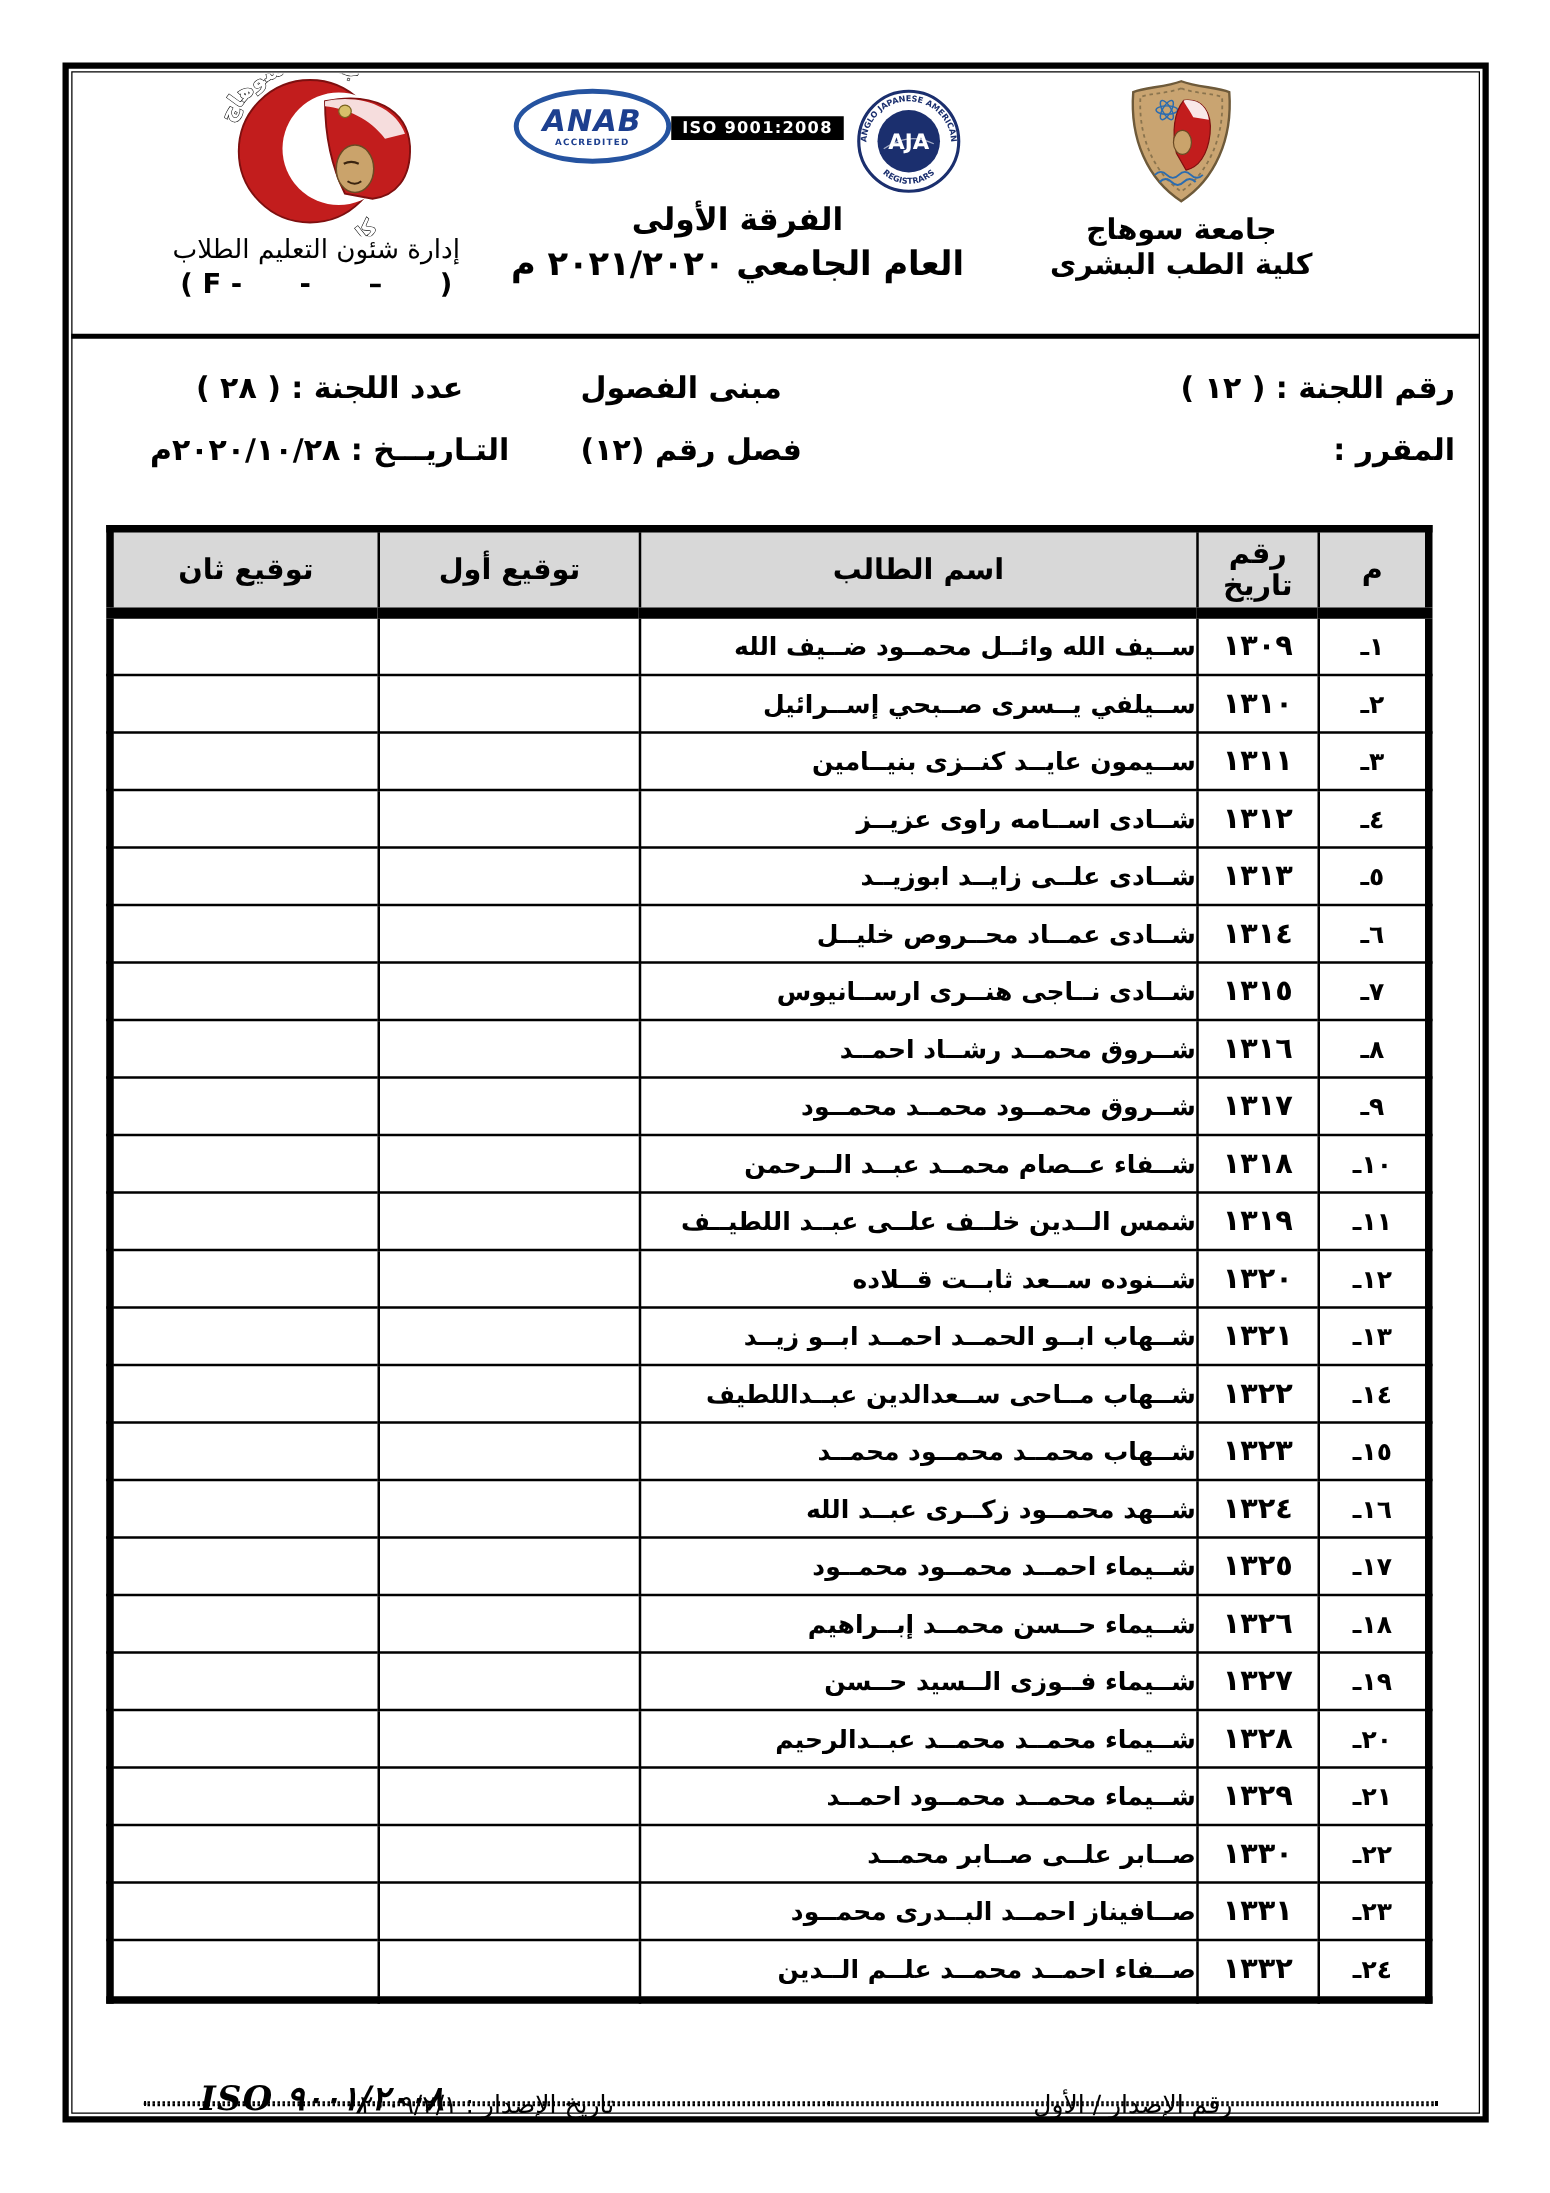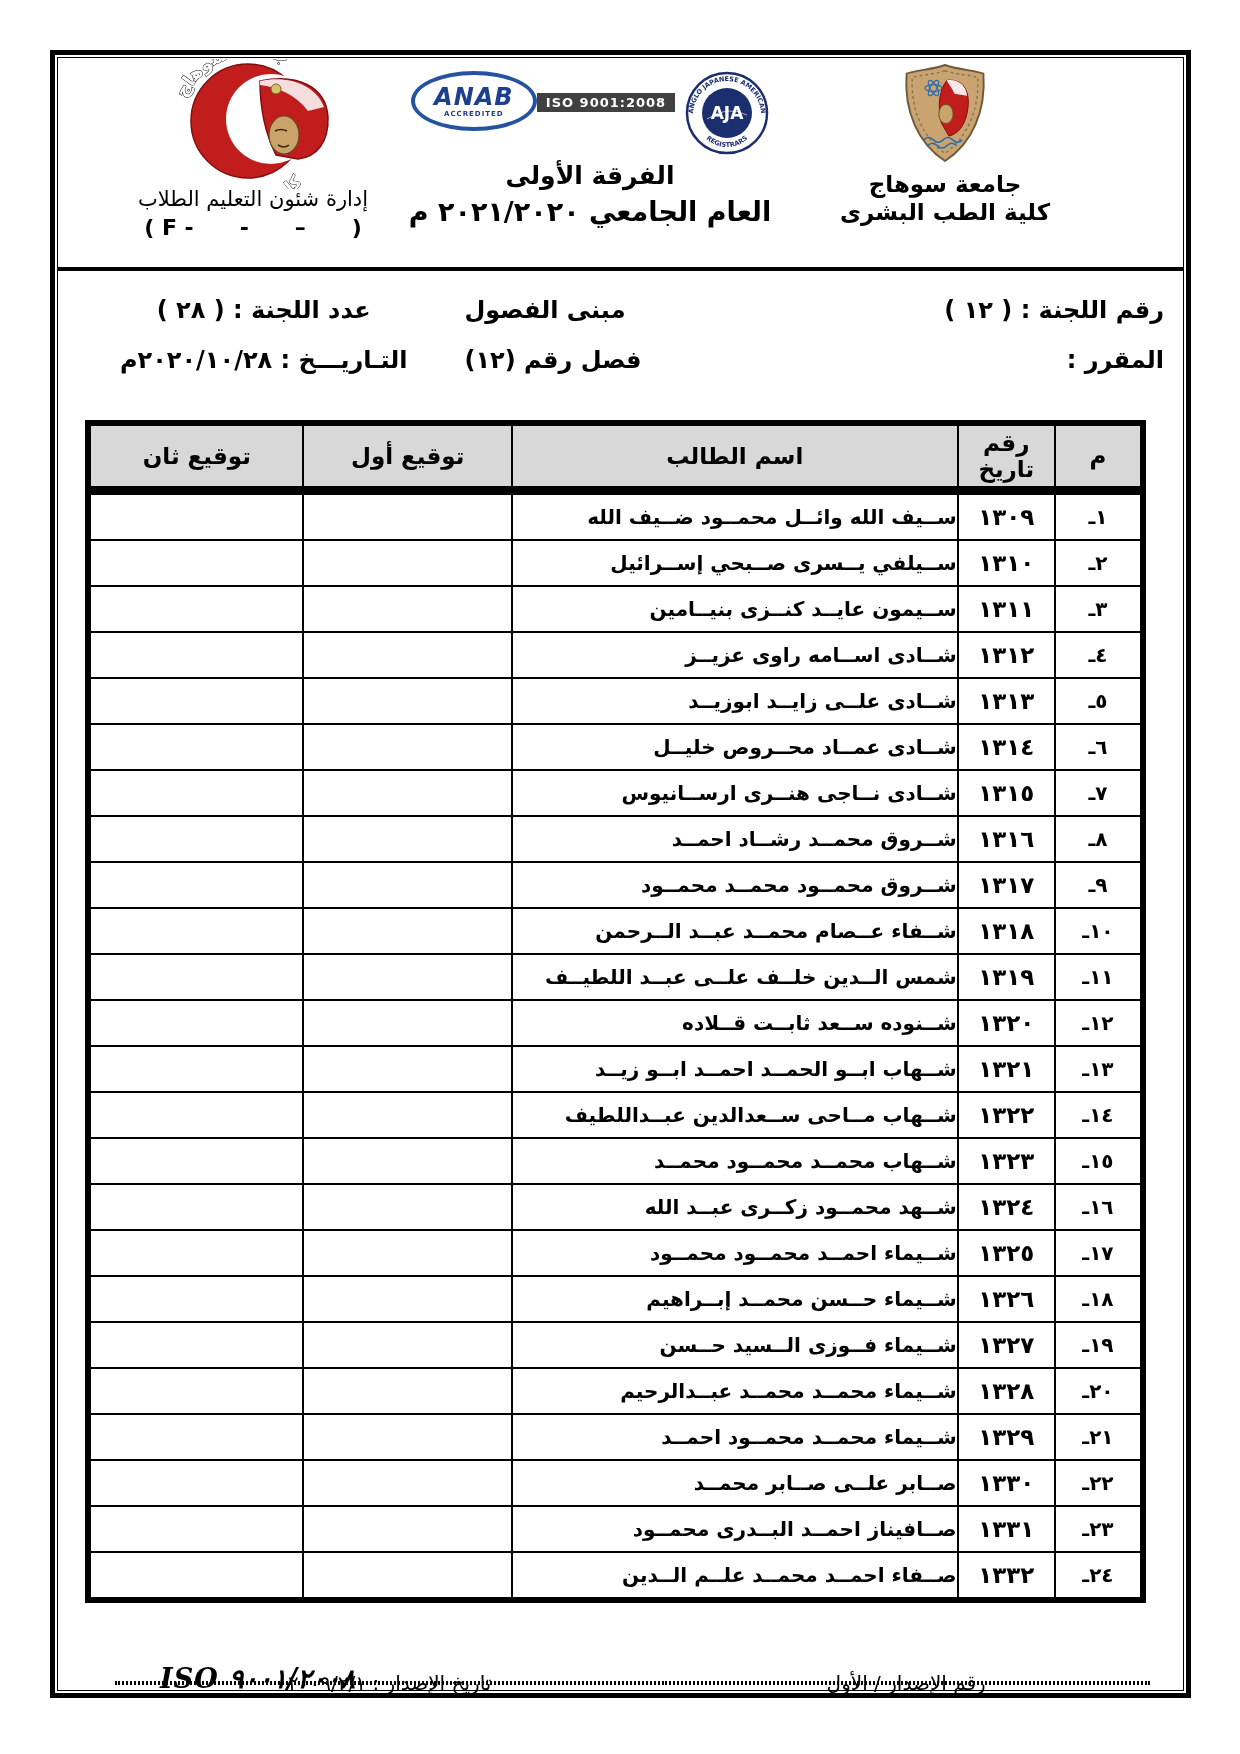--- a/index.html
+++ b/index.html
@@ -14,21 +14,21 @@
   .hdr-center{position:absolute;left:330px;top:16px;width:410px;text-align:center;}
   .hdr-right{position:absolute;left:745px;top:6px;width:290px;text-align:center;}
   .dept-line{font-size:21px;font-weight:normal;margin-top:-6px;direction:rtl;}
   .code-line{font-size:22px;font-weight:bold;direction:ltr;white-space:pre;margin-top:4px;}
   .logos-row{display:flex;justify-content:center;align-items:flex-start;gap:10px;height:86px;}
   .anab{display:flex;align-items:center;}
   .anab-oval{width:118px;height:52px;border:4px solid #2553a0;border-radius:50%;
              display:flex;flex-direction:column;justify-content:center;align-items:center;line-height:1;}
   .anab-word{font-size:24px;font-weight:bold;font-style:italic;color:#1d3f8f;letter-spacing:1px;}
   .anab-sub{font-size:7px;font-weight:bold;color:#1d3f8f;letter-spacing:1px;margin-top:2px;}
-  .iso-box{margin-top:3px;background:#404040;color:#fff;font-size:13px;font-weight:bold;
+  .iso-box{margin-top:3px;background:#000000;color:#fff;font-size:13px;font-weight:bold;
            padding:2px 9px;letter-spacing:1px;}
   .grade-line{font-size:25px;font-weight:bold;margin-top:4px;direction:rtl;}
   .year-line{font-size:27px;font-weight:bold;margin-top:6px;direction:rtl;}
   .uni-name{font-size:23px;font-weight:bold;margin-top:2px;direction:rtl;}
   .fac-name{font-size:23px;font-weight:bold;margin-top:2px;direction:rtl;}
 
   .header-rule{position:absolute;left:2px;right:2px;top:212px;height:4px;background:#000;}
 
   
   .info-grid{position:absolute;left:8px;right:8px;top:230px;direction:rtl;

